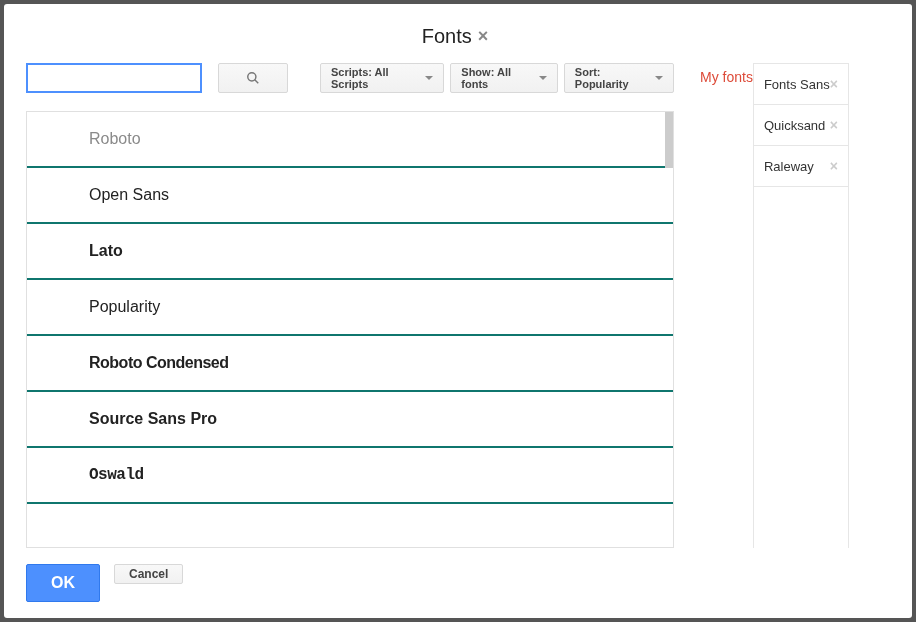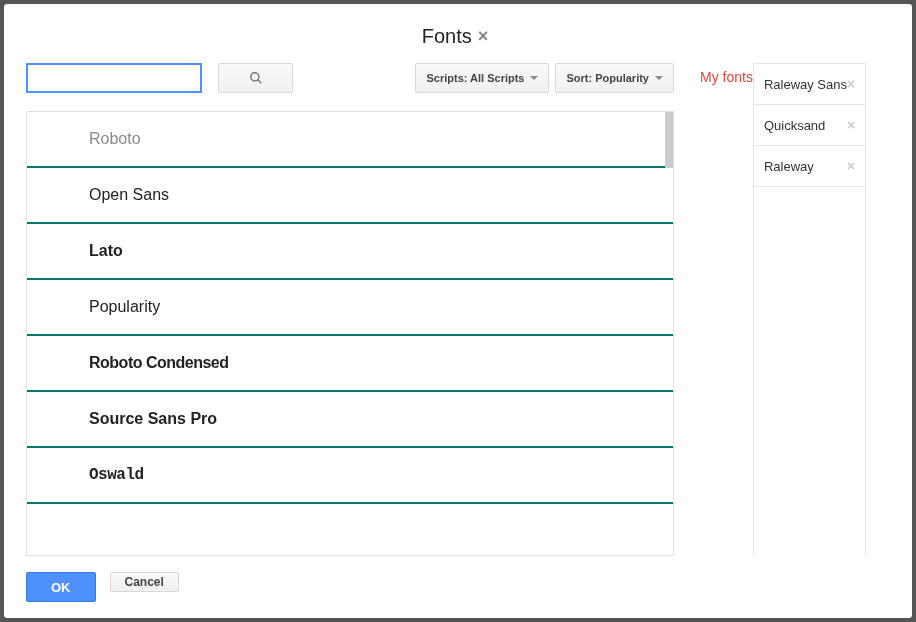--- a/index.html
+++ b/index.html
@@ -187,24 +187,24 @@
     }
     .dialog-footer {
       padding: 16px 22px 16px 22px;
       display: flex;
       gap: 14px;
     }
     .btn-primary {
       background: #4d90fe;
       border: 1px solid #3079ed;
       color: #fff;
-      font-size: 13px;
+      font-size: 16px;
       font-weight: bold;
       padding: 0 24px;
-      height: 30px;
+      height: 38px;
       border-radius: 2px;
       cursor: pointer;
     }
     .btn-secondary {
       background: linear-gradient(#f8f8f8, #f1f1f1);
       border: 1px solid #d8d8d8;
       color: #444;
       font-size: 12px;
       font-weight: bold;
       padding: 0 14px;
@@ -232,20 +232,24 @@
             <line x1="21" y1="21" x2="15" y2="15"></line>
           </svg>
         </button>
         <div class="spacer"></div>
         <div class="filter-group">
           <div class="dropdown-btn">
             <span>Scripts: All Scripts</span>
             <span class="caret"></span>
           </div>
           <div class="dropdown-btn">
+            <span>Show: All fonts</span>
+            <span class="caret"></span>
+          </div>
+          <div class="dropdown-btn">
             <span>Sort: Popularity</span>
             <span class="caret"></span>
           </div>
         </div>
       </div>
 
       <div class="font-list">
         <div class="font-item dimmed">
           <span>Roboto</span>
         </div>
@@ -268,21 +272,21 @@
           <span>Oswald</span>
         </div>
         <div class="scrollbar-track"></div>
       </div>
     </div>
 
     <div class="side-panel">
       <div class="side-title">My fonts</div>
       <div class="myfont-list">
         <div class="myfont-item">
-          <span>Raleway Sans</span>
+          <span>Fonts Sans</span>
           <span class="remove-x">×</span>
         </div>
         <div class="myfont-item">
           <span>Quicksand</span>
           <span class="remove-x">×</span>
         </div>
         <div class="myfont-item">
           <span>Raleway</span>
           <span class="remove-x">×</span>
         </div>

